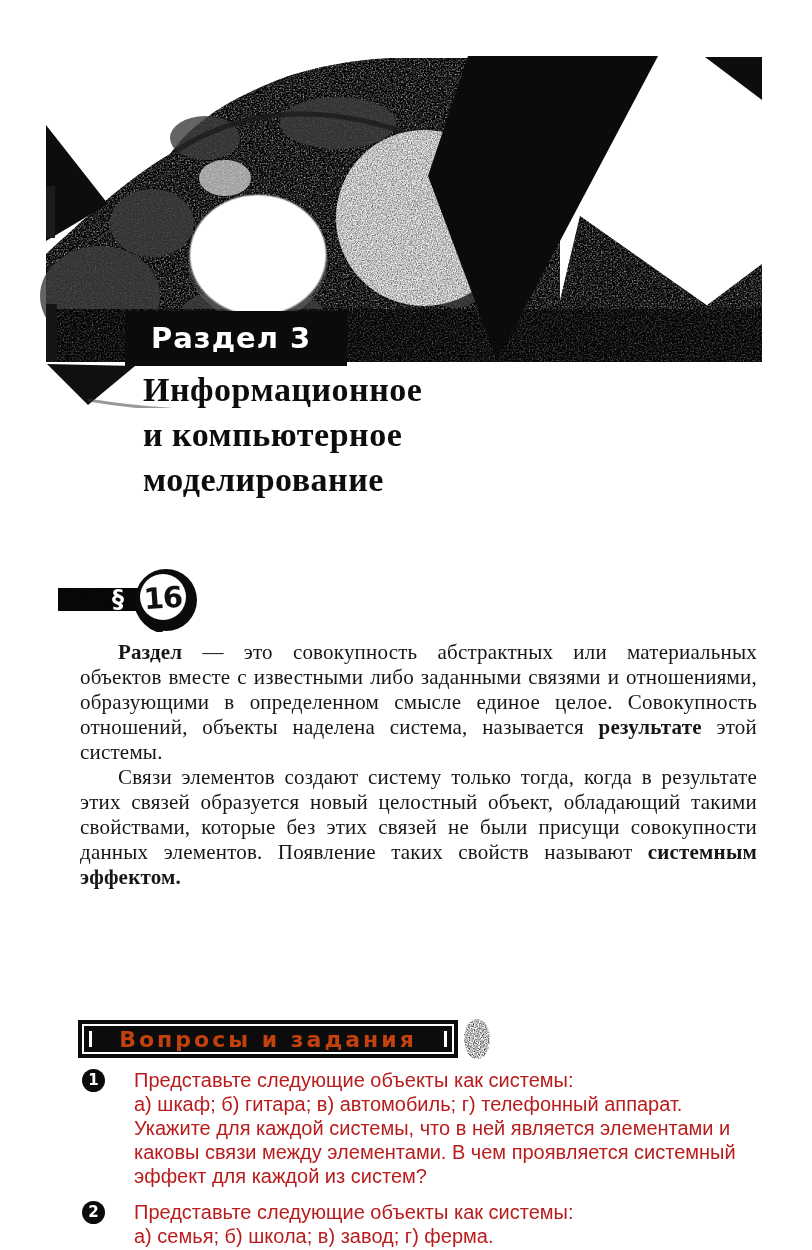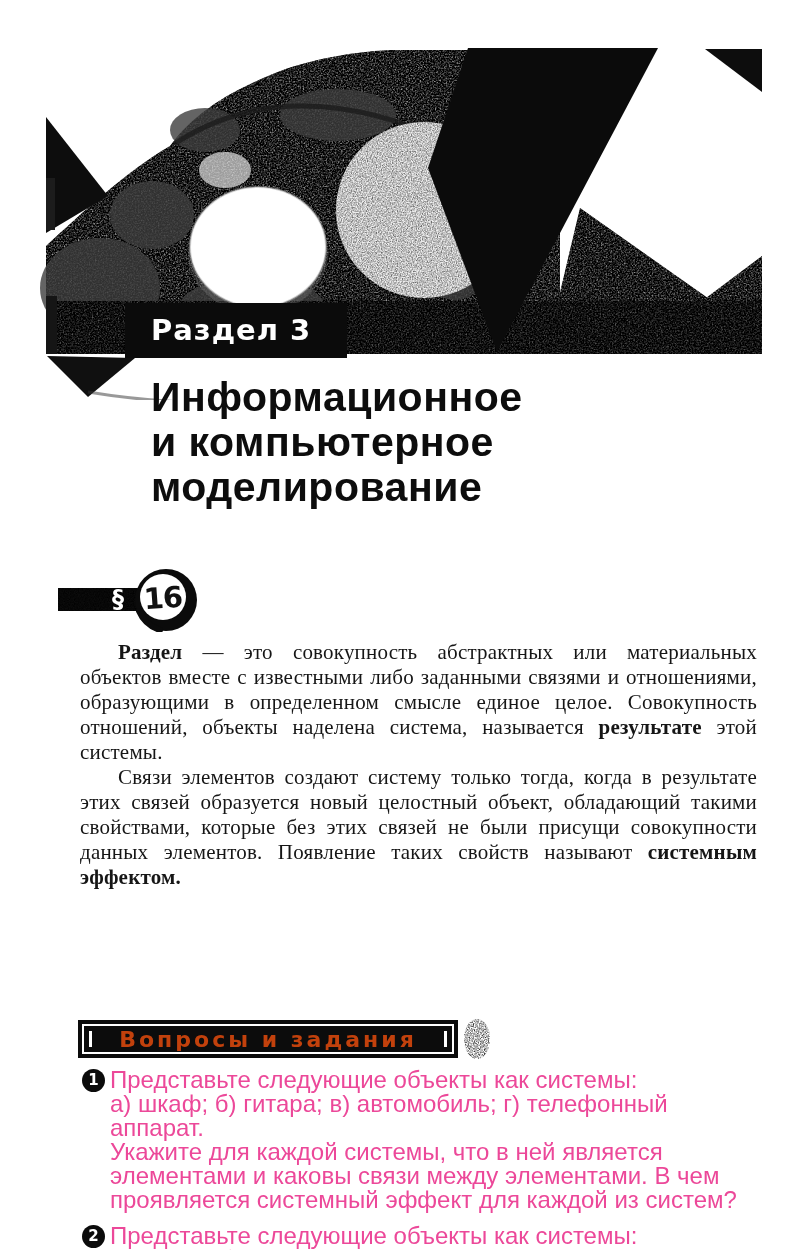--- a/index.html
+++ b/index.html
@@ -2,35 +2,35 @@
 <html lang="ru"><head>
 <meta charset="utf-8">
 <style>
   html,body{margin:0;padding:0;background:#ffffff;}
   .page{
     position:relative;width:812px;height:1250px;margin:0 auto;
     background:#ffffff;overflow:hidden;
     font-family:"Liberation Serif",serif;color:#161616;
   }
   
-  .artwork{position:absolute;left:0;top:0;width:717px;height:400px;}
+  .artwork{position:absolute;left:0;top:8px;width:717px;height:400px;}
   .artwork svg{display:block;}
   .razdel-box{
     position:absolute;left:125px;top:303px;width:222px;height:55px;
     background:#0b0b0b;
   }
   .razdel-box span{
     display:block;padding-left:26px;line-height:55px;
     font-family:"DejaVu Sans",sans-serif;font-weight:bold;font-size:29px;
     color:#ffffff;letter-spacing:1px;
   }
   
   .section-title{
-    position:absolute;left:139px;top:363px;margin:12px;
-    font-family:Liberation Sans, sans-serif;font-weight:bold;font-size:41px;
+    position:absolute;left:139px;top:363px;margin:4px;
+    font-family:Liberation Serif, serif;font-weight:bold;font-size:34px;
     line-height:45px;letter-spacing:.5px;color:#0d0d0d;white-space:pre-line;
   }
   
   .para-heading{position:absolute;left:52px;top:566px;width:700px;height:66px;}
   .para-heading svg{position:absolute;left:0;top:0;}
   .para-title{
     position:absolute;left:161px;top:16px;
     font-family:"DejaVu Sans",sans-serif;font-weight:bold;font-size:26px;
     letter-spacing:.2px;color:#111;
   }
@@ -62,23 +62,23 @@
   
   .questions{position:absolute;left:82px;top:1068px;width:678px;}
   .q-item{display:flex;align-items:flex-start;margin-bottom:12px;}
   .q-badge{
     flex:0 0 auto;width:23px;height:23px;margin-top:1px;border-radius:50%;
     background:#0b0b0b;color:#ffffff;
     font-family:"DejaVu Sans",sans-serif;font-weight:bold;font-size:15px;
     line-height:23px;text-align:center;
   }
   .q-text{
-    margin-left:5px;white-space:pre-wrap;
-    font-family:"Liberation Sans",sans-serif;font-size:24px;line-height:24px;
-    color:#ec4899;
+    margin-left:29px;white-space:pre-wrap;
+    font-family:"Liberation Sans",sans-serif;font-size:20px;line-height:24px;
+    color:#b91c1c;
   }
 </style>
 </head>
 <body>
 
 <div class="page">
 
   <div class="artwork">
     <svg width="812" height="400" viewBox="0 0 812 400" aria-hidden="true">
       <defs>

